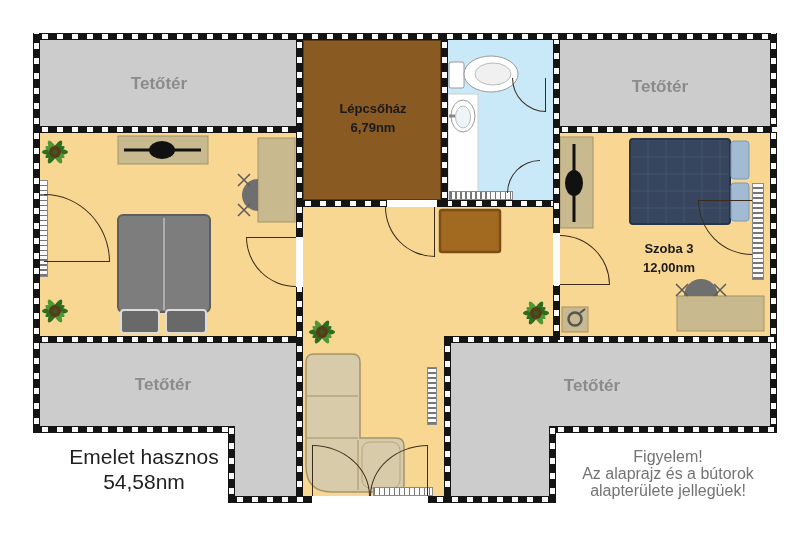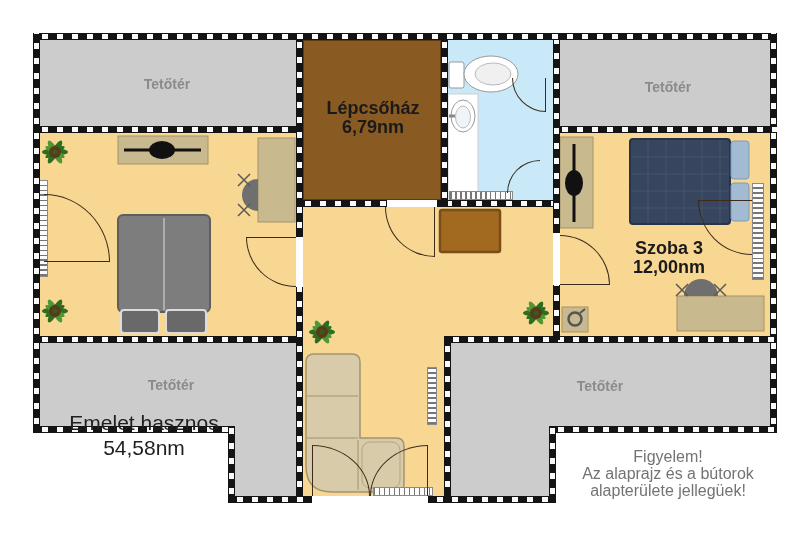--- a/index.html
+++ b/index.html
@@ -16,24 +16,24 @@
          border-top:1.5px solid #141414;border-bottom:1.5px solid #141414;}
   .vwall{background:repeating-linear-gradient(0deg,#141414 0 9px,#FAFAFA 9px 15px);
          border-left:1.5px solid #141414;border-right:1.5px solid #141414;}
   
   .radh{background:repeating-linear-gradient(90deg,#777 0 1.5px,#FDFDFD 1.5px 5px);border:1px solid #8A8A8A;}
   .radv{background:repeating-linear-gradient(0deg,#777 0 1.5px,#FDFDFD 1.5px 5px);border:1px solid #8A8A8A;}
   
   .door{position:absolute;box-sizing:border-box;border:0 solid #3A2B1C;}
   
   .lbl{position:absolute;transform:translate(-50%,-50%);text-align:center;white-space:nowrap;
-       font-weight:bold;font-size:18px;line-height:19px;color:#1A1A1A;}
+       font-weight:bold;font-size:13px;line-height:19px;color:#1A1A1A;}
   .lbl span{display:block;}
-  .attic-lbl{position:absolute;transform:translate(-50%,-50%);font-weight:bold;font-size:14px;
-       color:#8B8B8B;white-space:nowrap;margin-left:8px;}
+  .attic-lbl{position:absolute;transform:translate(-50%,-50%);font-weight:bold;font-size:17px;
+       color:#8B8B8B;white-space:nowrap;}
   .note{position:absolute;text-align:center;color:#1F1F1F;}
   .note span{display:block;}
   .note-left{font-size:21px;line-height:25px;}
   .note-right{font-size:16px;line-height:17px;color:#737373;}
   .z1{z-index:1}.z2{z-index:2}.z3{z-index:3}.z4{z-index:4}.z5{z-index:5}.z6{z-index:6}
 </style>
 </head>
 <body>
 
 <div class="canvas">
@@ -211,21 +211,21 @@
 
   <div class="lbl z6" style="left:373px;top:118px">
     <span>Lépcsőház</span>
     <span>6,79nm</span>
   </div>
   <div class="lbl z6" style="left:669px;top:258px">
     <span>Szoba 3</span>
     <span>12,00nm</span>
   </div>
 
-  <div class="note note-left z6" style="left:38px;top:410px;width:212px">
+  <div class="note note-left z6" style="left:38px;top:444px;width:212px">
     <span>Emelet hasznos</span>
     <span>54,58nm</span>
   </div>
   <div class="note note-right z6" style="left:560px;top:448px;width:216px">
     <span>Figyelem!</span>
     <span>Az alaprajz és a bútorok</span>
     <span>alapterülete jellegüek!</span>
   </div>
 
 </div>

